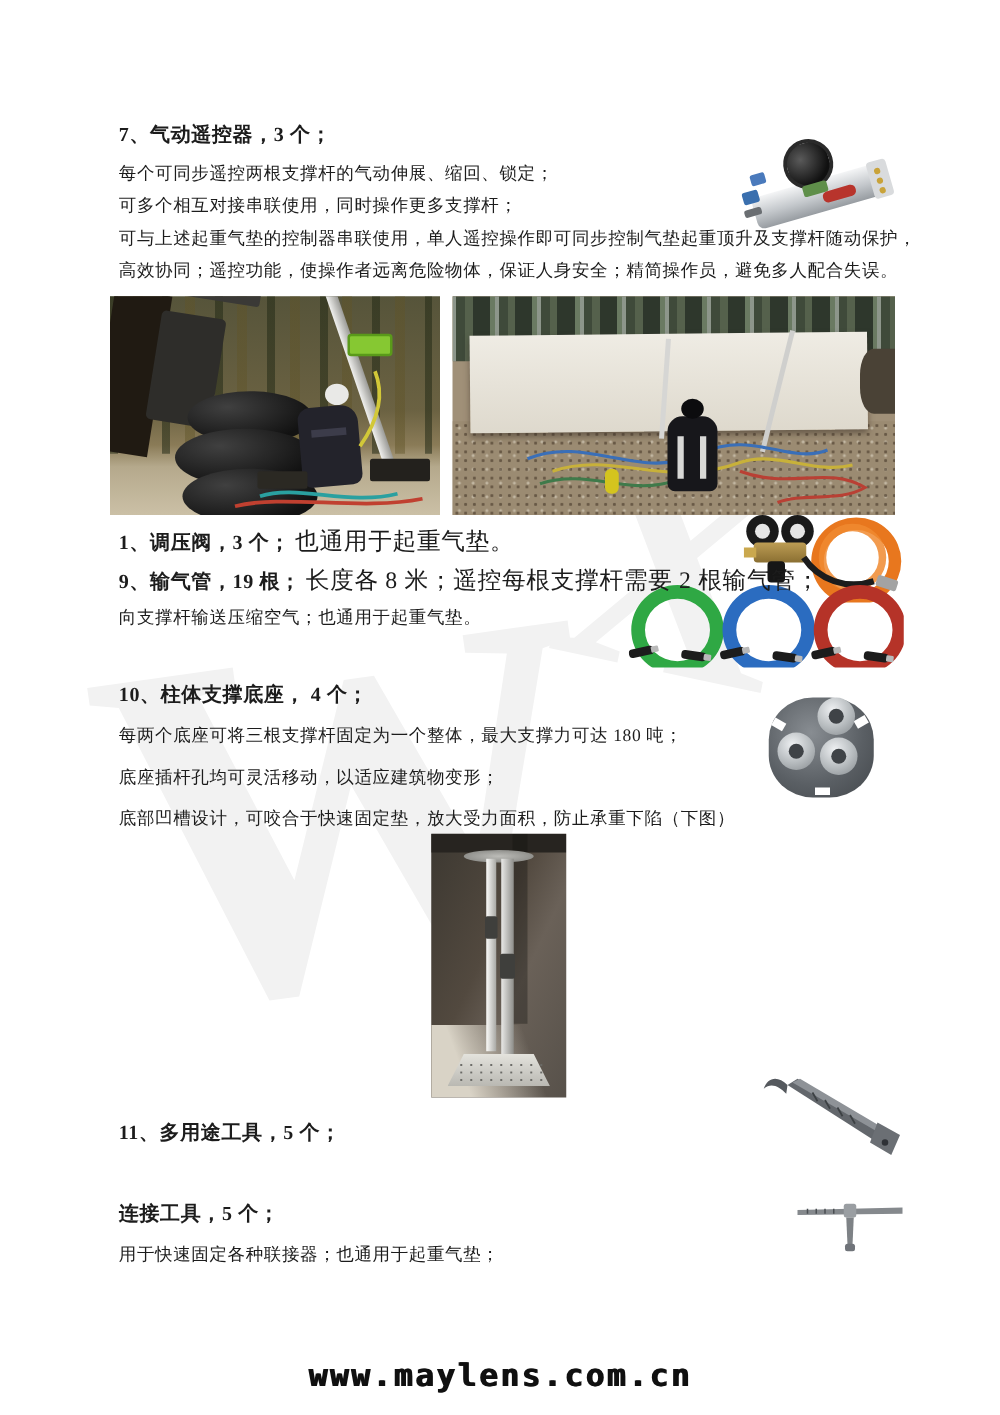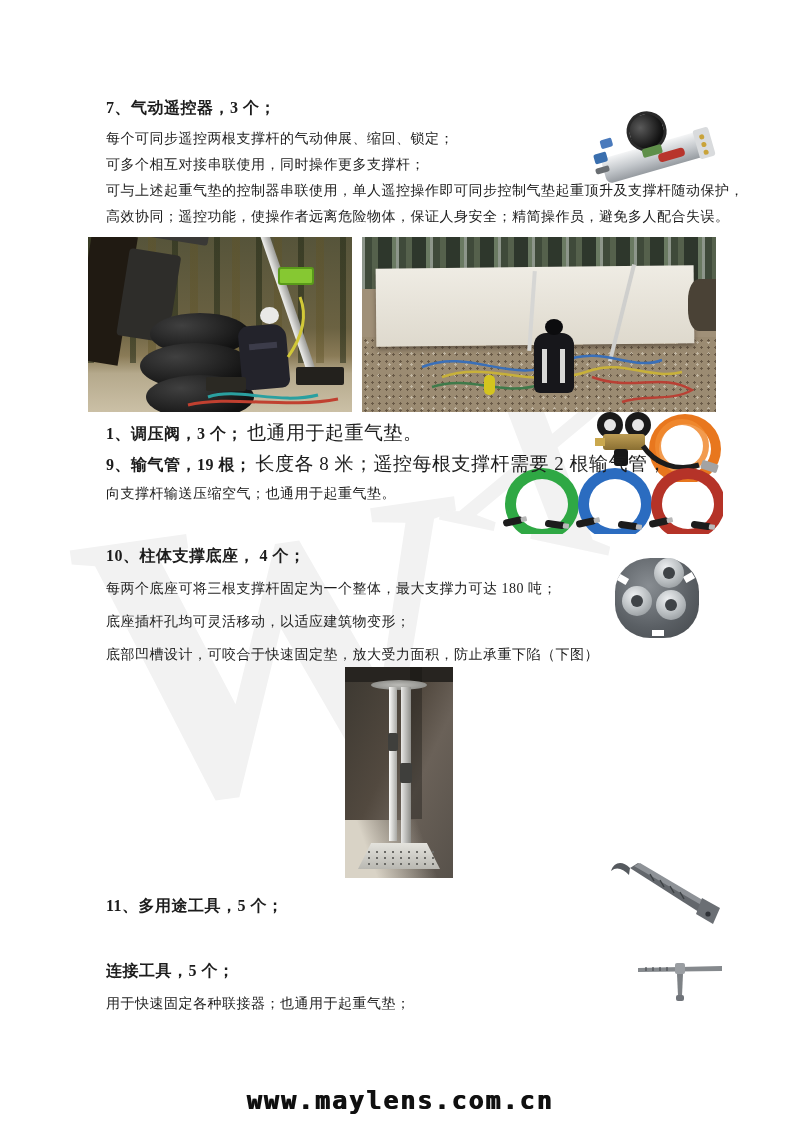--- a/index.html
+++ b/index.html
@@ -1,18 +1,18 @@
 <!DOCTYPE html>
 <html><head>
 <meta charset="utf-8">
 <style>
   html,body{margin:0;padding:0;background:#888;}
   #page{position:relative;width:800px;height:1132px;background:#ffffff;margin:0 auto;
         overflow:hidden;font-family:"Liberation Serif","DejaVu Serif",serif;color:#1c1c1c;}
-  .txt{position:absolute;left:106px;font-size:14px;letter-spacing:.5px;white-space:nowrap;z-index:3;}
+  .txt{position:absolute;left:95px;font-size:14px;letter-spacing:.5px;white-space:nowrap;z-index:3;}
   .hd{font-weight:bold;font-size:16px;}
   .hd-inline{font-weight:bold;font-size:16px;}
   .rest{font-size:19px;}
   
   .wm{position:absolute;z-index:0;color:#f2f2f2;font-weight:bold;line-height:1;
       font-family:"Liberation Serif",serif;user-select:none;}
   #wm-w{left:80px;top:450px;font-size:400px;transform:rotate(-8deg);}
   #wm-x{left:450px;top:330px;font-size:250px;transform:rotate(12deg);}
   
   .fig{position:absolute;z-index:2;overflow:hidden;}

